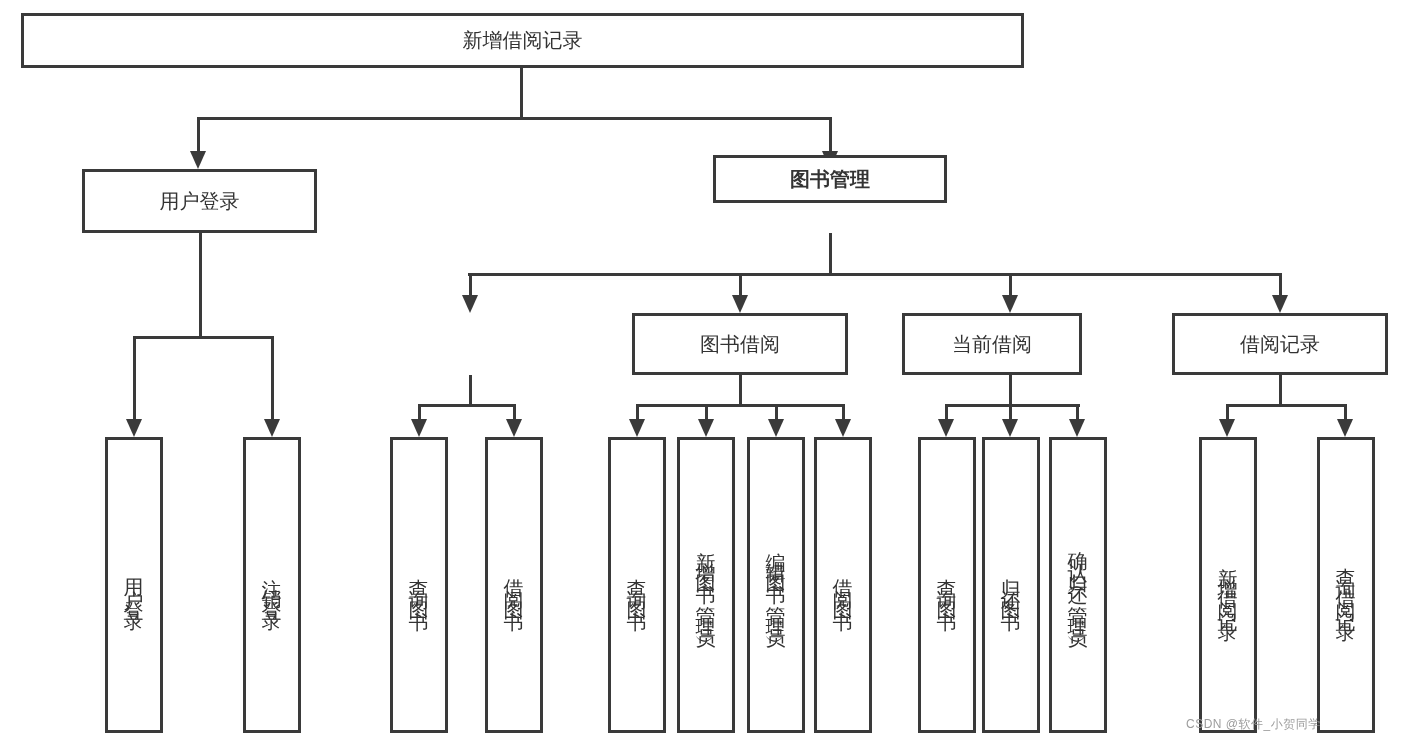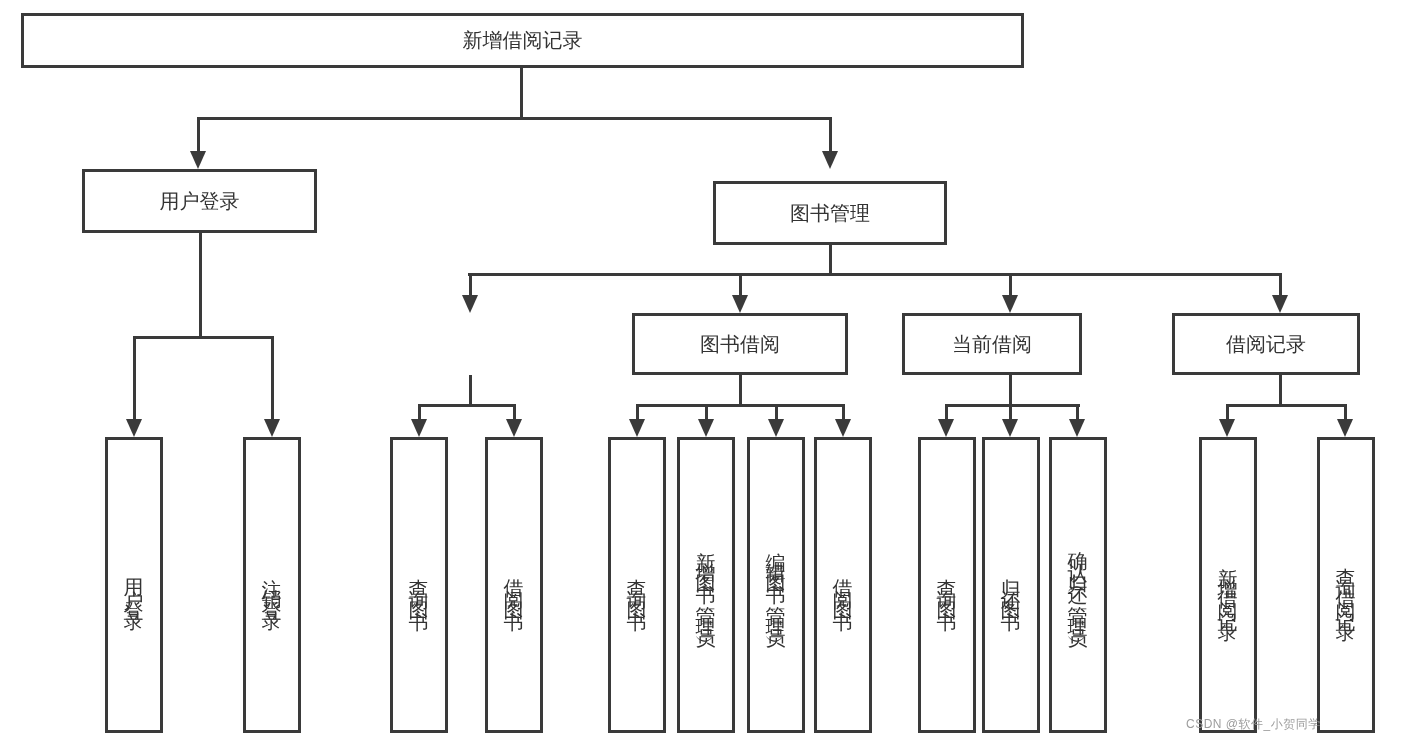--- a/index.html
+++ b/index.html
@@ -59,31 +59,31 @@
 
 <div class="canvas">
 
   <div class="box" style="left:21px;top:13px;width:1003px;height:55px;">
     <span>新增借阅记录</span>
   </div>
 
   <div class="box" style="left:82px;top:169px;width:235px;height:64px;">
     <span>用户登录</span>
   </div>
-  <div class="box" style="left:713px;top:181px;width:234px;height:64px;">
+  <div class="box" style="left:713px;top:155px;width:234px;height:48px;font-weight:bold;">
     <span>图书管理</span>
   </div>
 
   <div class="box" style="left:632px;top:313px;width:216px;height:62px;">
     <span>图书借阅</span>
   </div>
   <div class="box" style="left:902px;top:313px;width:180px;height:62px;">
     <span>当前借阅</span>
   </div>
-  <div class="box" style="left:1172px;top:313px;width:188px;height:62px;">
+  <div class="box" style="left:1172px;top:313px;width:216px;height:62px;">
     <span>借阅记录</span>
   </div>
 
   <div class="vbox" style="left:105px;top:437px;width:58px;height:296px;">
     <span class="vtext">用户登录</span>
   </div>
   <div class="vbox" style="left:243px;top:437px;width:58px;height:296px;">
     <span class="vtext">注销登录</span>
   </div>
   <div class="vbox" style="left:390px;top:437px;width:58px;height:296px;">

